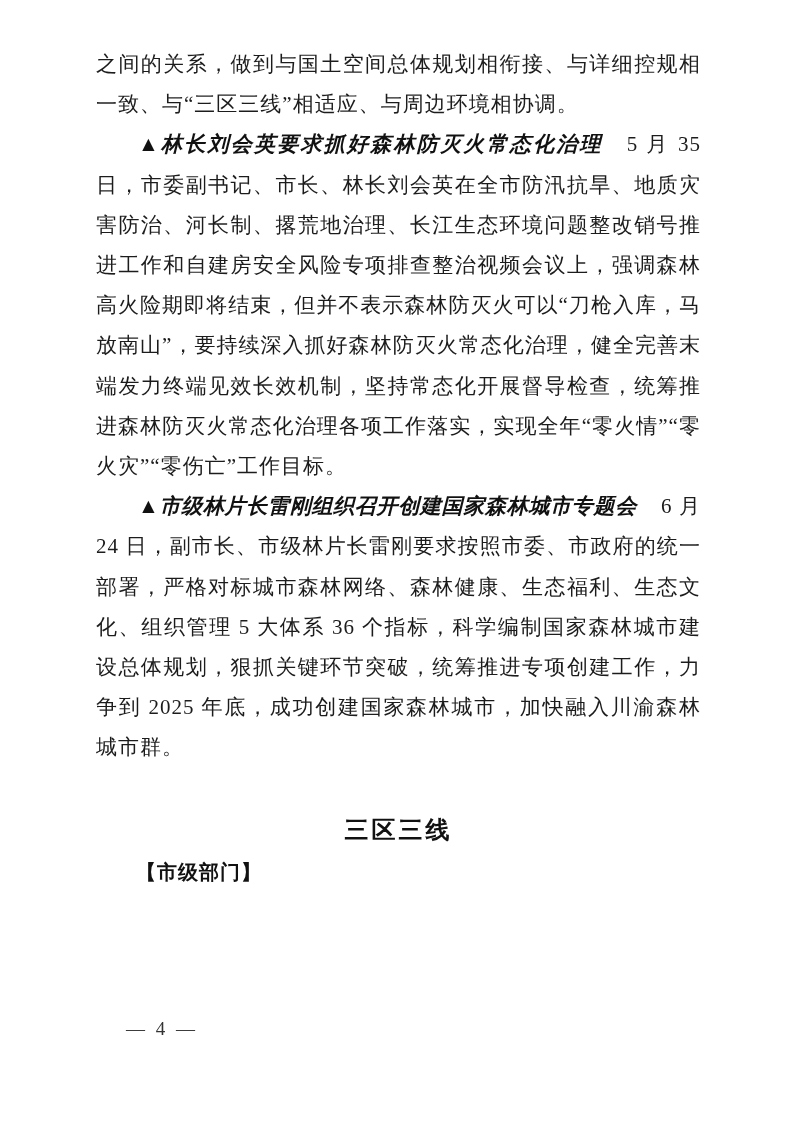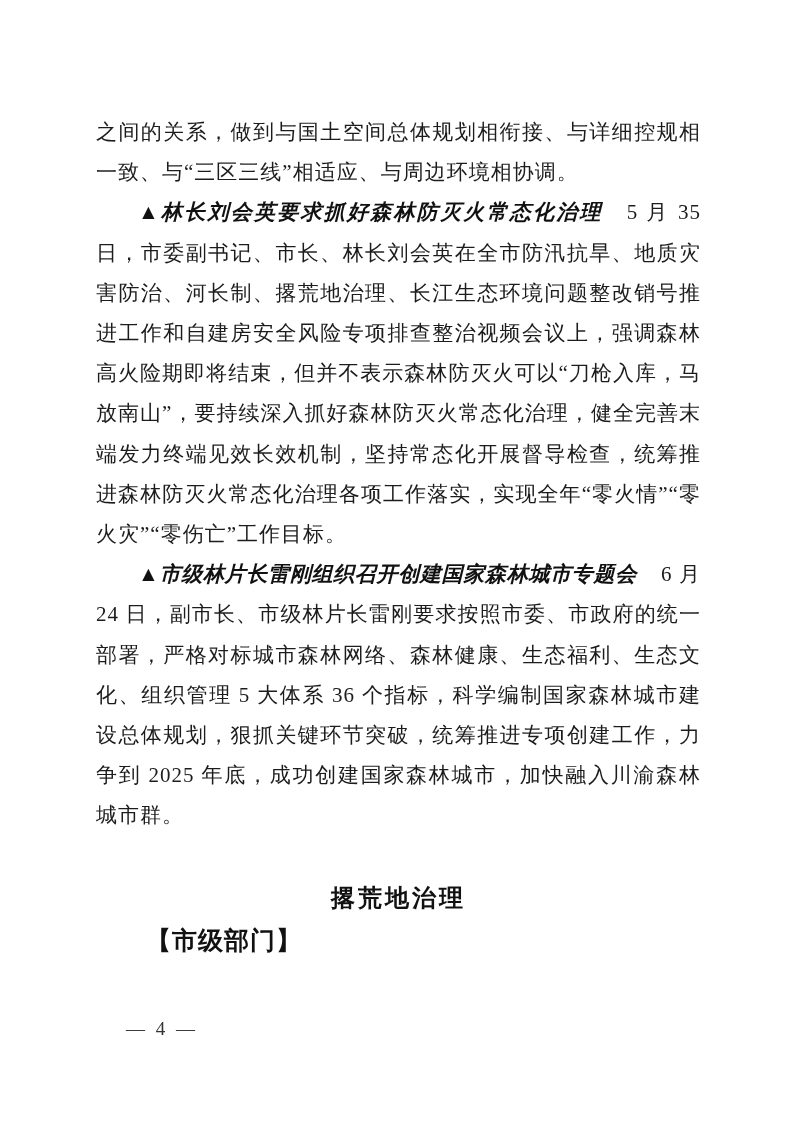--- a/index.html
+++ b/index.html
@@ -6,21 +6,21 @@
     margin: 0;
     padding: 0;
     background: #ffffff;
   }
   .page {
     position: relative;
     width: 793px;
     height: 1122px;
     background: #ffffff;
     box-sizing: border-box;
-    padding: 112px 92px 0 96px;
+    padding: 44px 92px 0 96px;
     font-family: "Liberation Serif", "DejaVu Serif", serif;
     font-size: 21px;
     color: #1c1c1c;
     overflow: hidden;
   }
   .para {
     margin: 0;
     line-height: 40.2px;
     text-align: justify;
     text-justify: inter-character;
@@ -40,21 +40,21 @@
     font-family: "Liberation Sans", "DejaVu Sans", sans-serif;
     font-size: 24px;
     font-weight: 700;
     line-height: 40px;
     letter-spacing: 3px;
     color: #111111;
   }
   .subsection-heading {
     margin: 0;
     font-family: "Liberation Sans", "DejaVu Sans", sans-serif;
-    font-size: 25px;
+    font-size: 20px;
     font-weight: 700;
     line-height: 40.2px;
     letter-spacing: 1px;
     text-indent: 2em;
     color: #111111;
   }
   .page-number {
     position: absolute;
     left: 126px;
     top: 1018px;
@@ -68,20 +68,20 @@
 <body>
 
 <div class="page">
 
   <p class="para">之间的关系，做到与国土空间总体规划相衔接、与详细控规相一致、与“三区三线”相适应、与周边环境相协调。</p>
 
   <p class="para indent"><strong class="para-lead with-gap">▲林长刘会英要求抓好森林防灭火常态化治理</strong><span>5 月 35 日，市委副书记、市长、林长刘会英在全市防汛抗旱、地质灾害防治、河长制、撂荒地治理、长江生态环境问题整改销号推进工作和自建房安全风险专项排查整治视频会议上，强调森林高火险期即将结束，但并不表示森林防灭火可以“刀枪入库，马放南山”，要持续深入抓好森林防灭火常态化治理，健全完善末端发力终端见效长效机制，坚持常态化开展督导检查，统筹推进森林防灭火常态化治理各项工作落实，实现全年“零火情”“零火灾”“零伤亡”工作目标。</span></p>
 
   <p class="para indent"><strong class="para-lead with-gap">▲市级林片长雷刚组织召开创建国家森林城市专题会</strong><span>6 月 24 日，副市长、市级林片长雷刚要求按照市委、市政府的统一部署，严格对标城市森林网络、森林健康、生态福利、生态文化、组织管理 5 大体系 36 个指标，科学编制国家森林城市建设总体规划，狠抓关键环节突破，统筹推进专项创建工作，力争到 2025 年底，成功创建国家森林城市，加快融入川渝森林城市群。</span></p>
 
-  <h2 class="section-heading">撂荒地治理</h2>
+  <h2 class="section-heading">三区三线</h2>
 
   <h3 class="subsection-heading">【市级部门】</h3>
 
 
   <div class="page-number">— 4 —</div>
 
 </div>
 
 </body></html>

